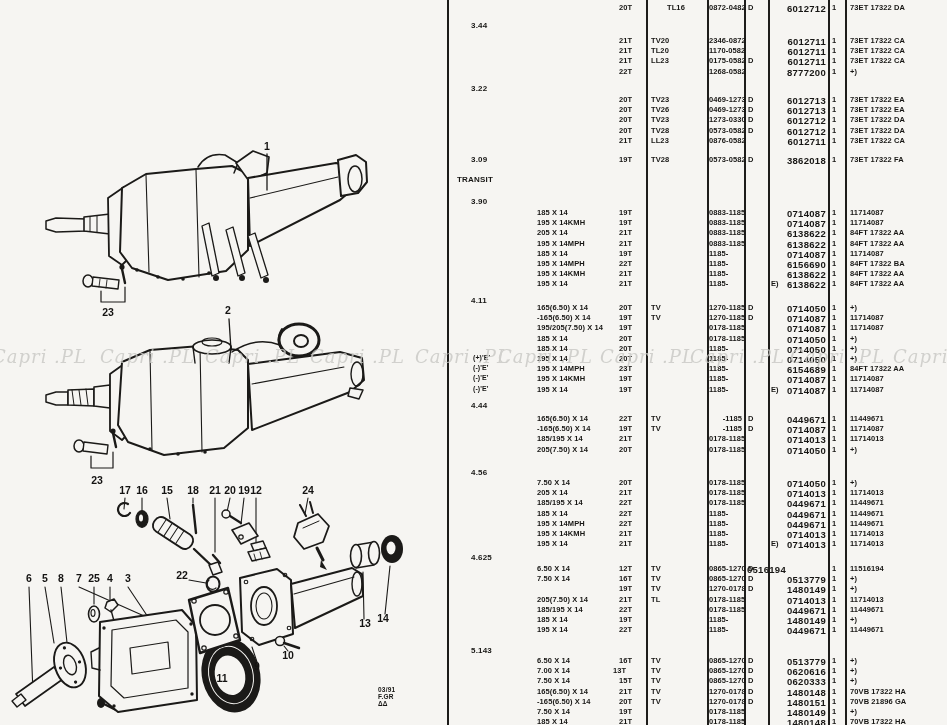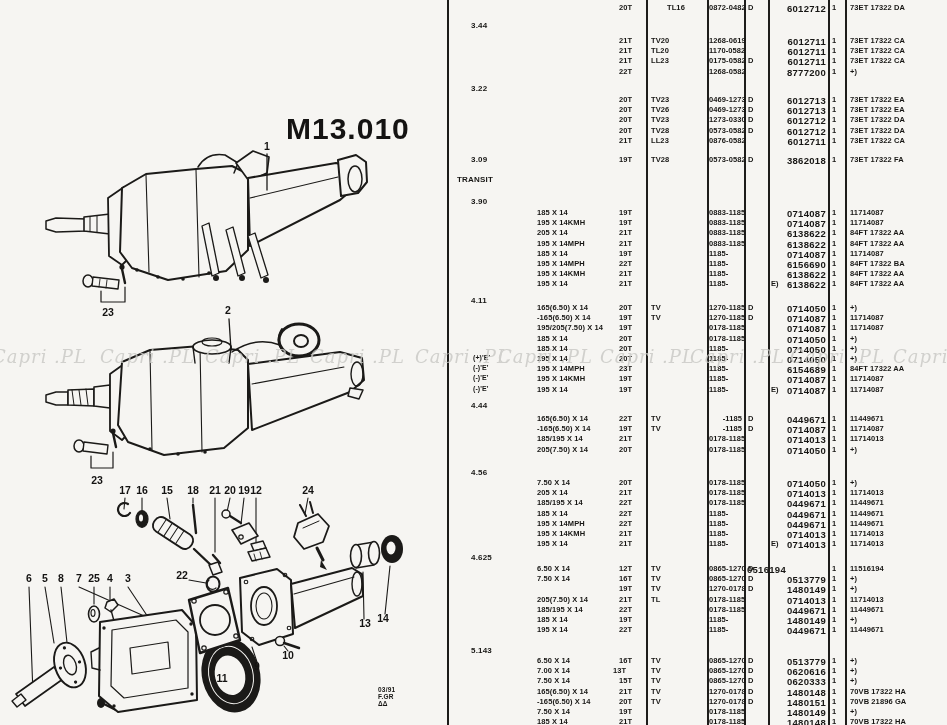--- a/index.html
+++ b/index.html
@@ -266,21 +266,20 @@
       <text x="94" y="582" text-anchor="middle" class="callout">25</text>
       <text x="110" y="582" text-anchor="middle" class="callout">4</text>
       <text x="128" y="582" text-anchor="middle" class="callout">3</text>
       <text x="222" y="682" text-anchor="middle" class="callout">11</text>
       <text x="257" y="670" text-anchor="middle" class="callout">9</text>
       <text x="288" y="659" text-anchor="middle" class="callout">10</text>
       <text x="365" y="627" text-anchor="middle" class="callout">13</text>
       <text x="383" y="622" text-anchor="middle" class="callout">14</text>
     </svg>
 
-  <div class="fig-title">M13.010</div>
 
   <div class="page-note">
     <div>03/91</div>
     <div>F.GR</div>
     <div>ΔΔ</div>
   </div>
 
   <div class="vdivider" style="left:447px"></div>
 
   <div class="vrule" style="left:646px"></div>
@@ -297,21 +296,21 @@
         <span class="cell c-range" style="left: 709px;">0872-0482</span>
         <span class="cell c-d" style="left: 748px;">D</span>
         <span class="cell c-part" style="left: 784px; width: 42px;">6012712</span>
         <span class="cell c-qty" style="left: 832px;">1</span>
         <span class="cell c-finis" style="left: 850px;">73ET 17322 DA</span>
       </div>
       <div class="ratio-label" style="left: 471px; top: 21px;">3.44</div>
       <div class="trow" style="top: 36px;">
         <span class="cell c-teeth" style="left: 619px;">21T</span>
         <span class="cell c-code" style="left: 651px;">TV20</span>
-        <span class="cell c-range" style="left: 709px;">1268-0619</span>
+        <span class="cell c-range" style="left: 709px;">2346-0872</span>
         <span class="cell c-part" style="left: 784px; width: 42px;">6012711</span>
         <span class="cell c-qty" style="left: 832px;">1</span>
         <span class="cell c-finis" style="left: 850px;">73ET 17322 CA</span>
       </div>
       <div class="trow" style="top: 46.2px;">
         <span class="cell c-teeth" style="left: 619px;">21T</span>
         <span class="cell c-code" style="left: 651px;">TL20</span>
         <span class="cell c-range" style="left: 709px;">1170-0582</span>
         <span class="cell c-part" style="left: 784px; width: 42px;">6012711</span>
         <span class="cell c-qty" style="left: 832px;">1</span>

